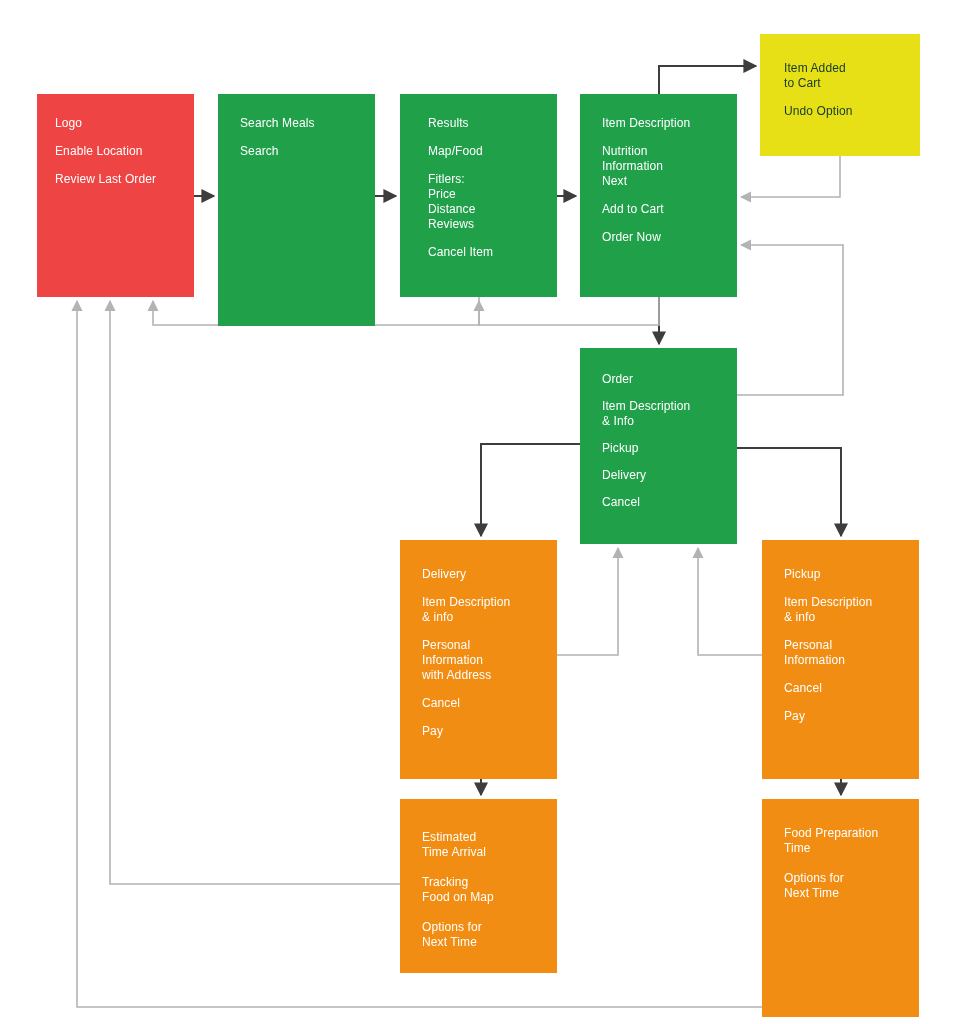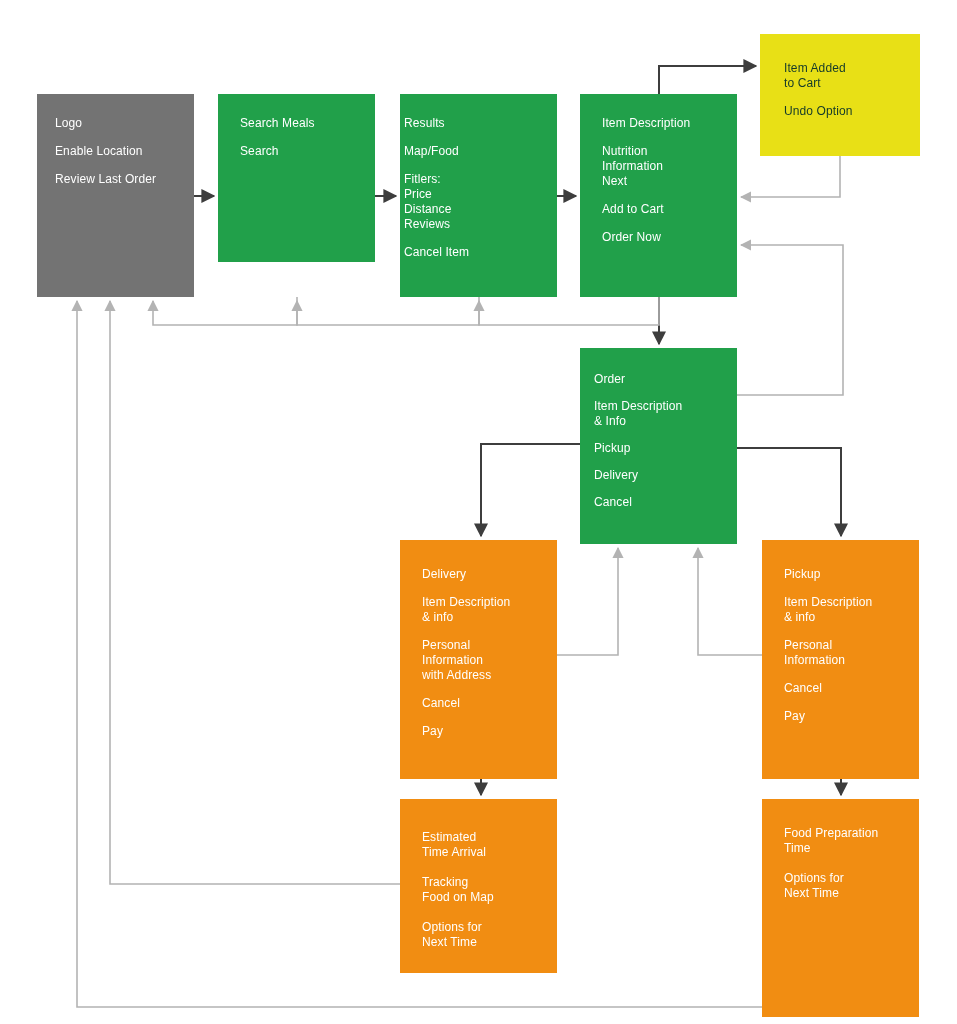--- a/index.html
+++ b/index.html
@@ -19,21 +19,21 @@
     justify-content:flex-start;
   }
   .node .lines{display:flex;flex-direction:column;}
   .line{
     font-size:12px;
     font-weight:normal;
     line-height:15px;
     letter-spacing:.1px;
     white-space:pre-line;
   }
-  .node.dark   { background:#737373; }
+  .node.dark   { background:#ef4444; }
   .node.green  { background:#21a04a; }
   .node.yellow { background:#e8e016; }
   .node.orange { background:#f18d12; }
 
   .node.dark   .line,
   .node.green  .line,
   .node.orange .line { color:#ffffff; }
   .node.yellow .line { color:#143a2a; }
 </style>
 </head>
@@ -77,29 +77,29 @@
   </svg>
 
   <div class="node dark" style="left: 37px; top: 94px; width: 157px; height: 203px;">
     <div class="lines" style="padding-left: 18px; padding-top: 22px; row-gap: 13px;">
         <div class="line">Logo</div>
         <div class="line">Enable Location</div>
         <div class="line">Review Last Order</div>
       </div>
   </div>
 
-  <div class="node green" style="left: 218px; top: 94px; width: 157px; height: 168px;">
+  <div class="node green" style="left: 218px; top: 94px; width: 157px; height: 232px;">
     <div class="lines" style="padding-left: 22px; padding-top: 22px; row-gap: 13px;">
         <div class="line">Search Meals</div>
         <div class="line">Search</div>
       </div>
   </div>
 
   <div class="node green" style="left: 400px; top: 94px; width: 157px; height: 203px;">
-    <div class="lines" style="padding-left: 4px; padding-top: 22px; row-gap: 13px;">
+    <div class="lines" style="padding-left: 28px; padding-top: 22px; row-gap: 13px;">
         <div class="line">Results</div>
         <div class="line">Map/Food</div>
         <div class="line">Fitlers:
 Price
 Distance
 Reviews</div>
         <div class="line">Cancel Item</div>
       </div>
   </div>
 
@@ -116,21 +116,21 @@
 
   <div class="node yellow" style="left: 760px; top: 34px; width: 160px; height: 122px;">
     <div class="lines" style="padding-left: 24px; padding-top: 27px; row-gap: 13px;">
         <div class="line">Item Added
 to Cart</div>
         <div class="line">Undo Option</div>
       </div>
   </div>
 
   <div class="node green" style="left: 580px; top: 348px; width: 157px; height: 196px;">
-    <div class="lines" style="padding-left: 14px; padding-top: 24px; row-gap: 12px;">
+    <div class="lines" style="padding-left: 22px; padding-top: 24px; row-gap: 12px;">
         <div class="line">Order</div>
         <div class="line">Item Description
 &amp; Info</div>
         <div class="line">Pickup</div>
         <div class="line">Delivery</div>
         <div class="line">Cancel</div>
       </div>
   </div>
 
   <div class="node orange" style="left: 400px; top: 540px; width: 157px; height: 239px;">

